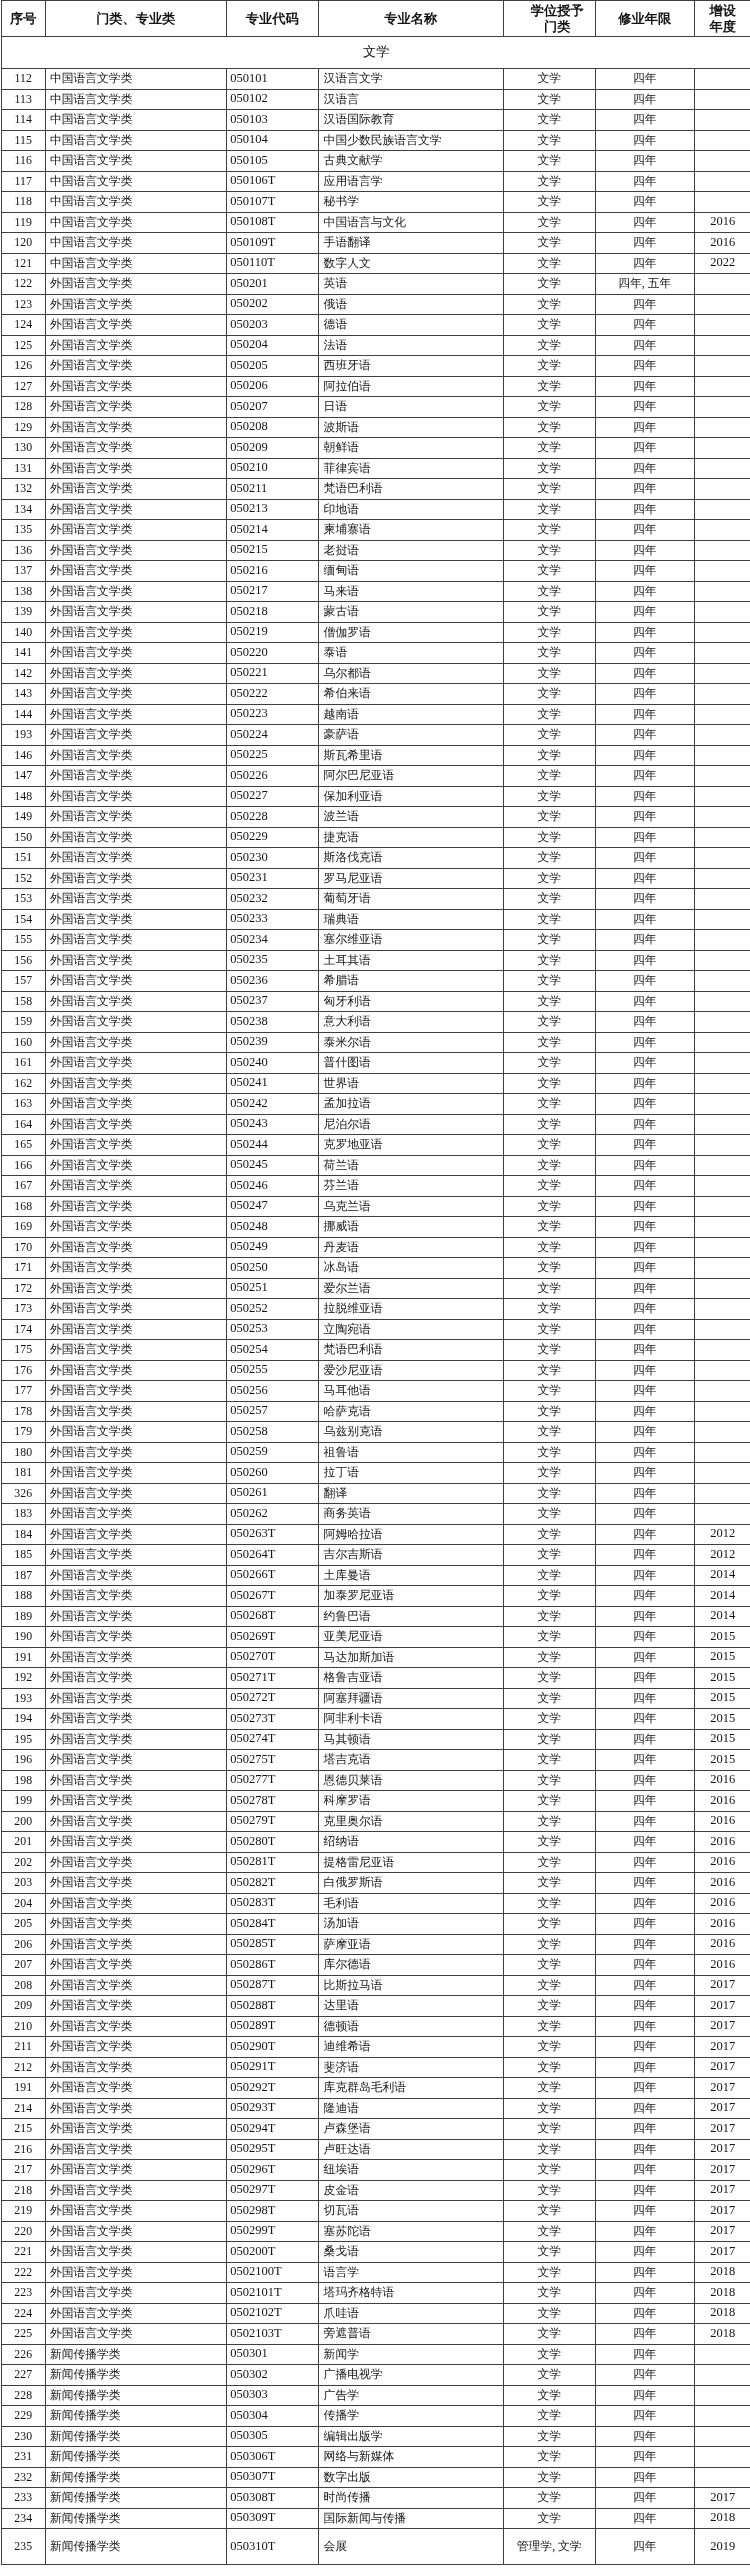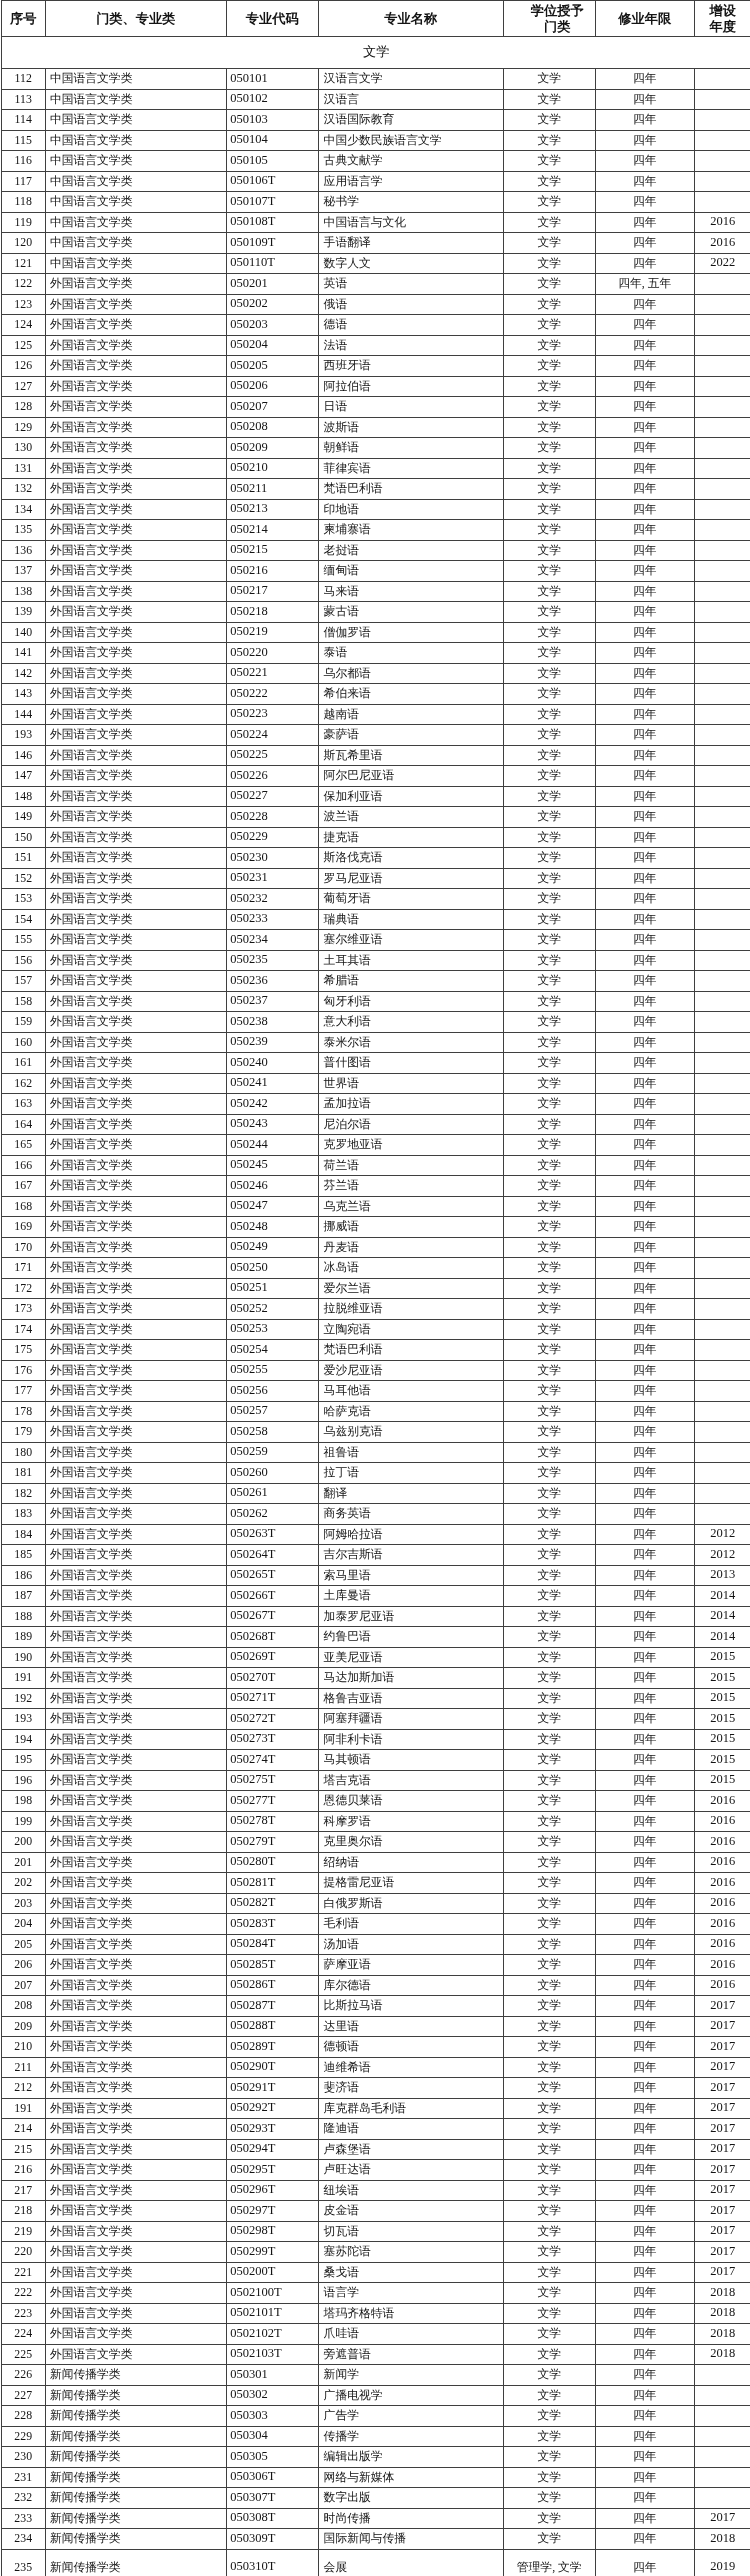--- a/index.html
+++ b/index.html
@@ -717,21 +717,21 @@
       <tr>
         <td class="c-idx">181</td>
         <td class="c-cat">外国语言文学类</td>
         <td class="c-code">050260</td>
         <td class="c-name">拉丁语</td>
         <td class="c-degree"><span>文学</span></td>
         <td class="c-years">四年</td>
         <td class="c-added"></td>
       </tr>
       <tr>
-        <td class="c-idx">182</td>
+        <td class="c-idx">326</td>
         <td class="c-cat">外国语言文学类</td>
         <td class="c-code">050261</td>
         <td class="c-name">翻译</td>
         <td class="c-degree"><span>文学</span></td>
         <td class="c-years">四年</td>
         <td class="c-added"></td>
       </tr>
       <tr>
         <td class="c-idx">183</td>
         <td class="c-cat">外国语言文学类</td>
@@ -751,29 +751,20 @@
         <td class="c-added">2012</td>
       </tr>
       <tr>
         <td class="c-idx">185</td>
         <td class="c-cat">外国语言文学类</td>
         <td class="c-code">050264T</td>
         <td class="c-name">吉尔吉斯语</td>
         <td class="c-degree"><span>文学</span></td>
         <td class="c-years">四年</td>
         <td class="c-added">2012</td>
-      </tr>
-      <tr>
-        <td class="c-idx">186</td>
-        <td class="c-cat">外国语言文学类</td>
-        <td class="c-code">050265T</td>
-        <td class="c-name">索马里语</td>
-        <td class="c-degree"><span>文学</span></td>
-        <td class="c-years">四年</td>
-        <td class="c-added">2013</td>
       </tr>
       <tr>
         <td class="c-idx">187</td>
         <td class="c-cat">外国语言文学类</td>
         <td class="c-code">050266T</td>
         <td class="c-name">土库曼语</td>
         <td class="c-degree"><span>文学</span></td>
         <td class="c-years">四年</td>
         <td class="c-added">2014</td>
       </tr>

